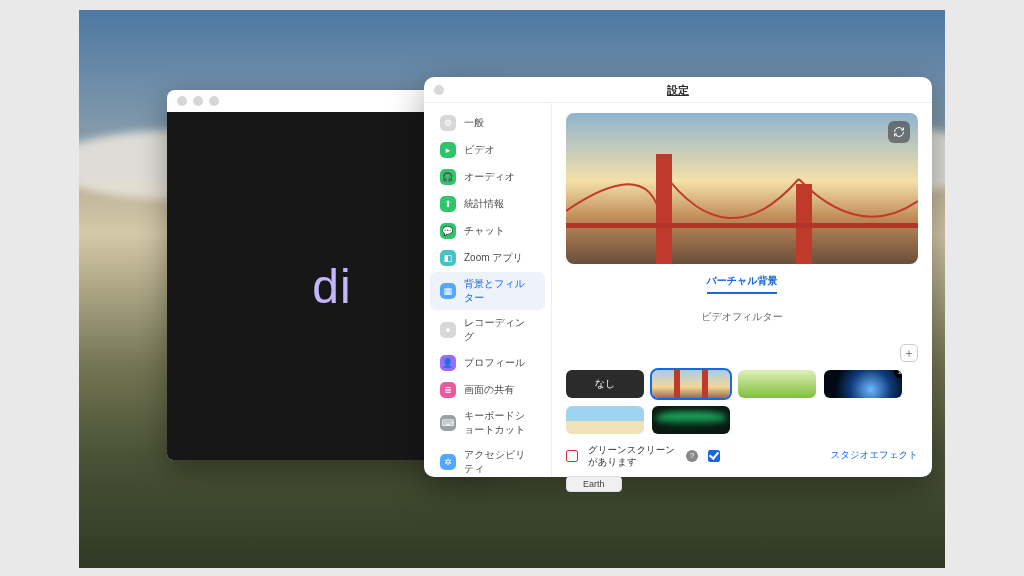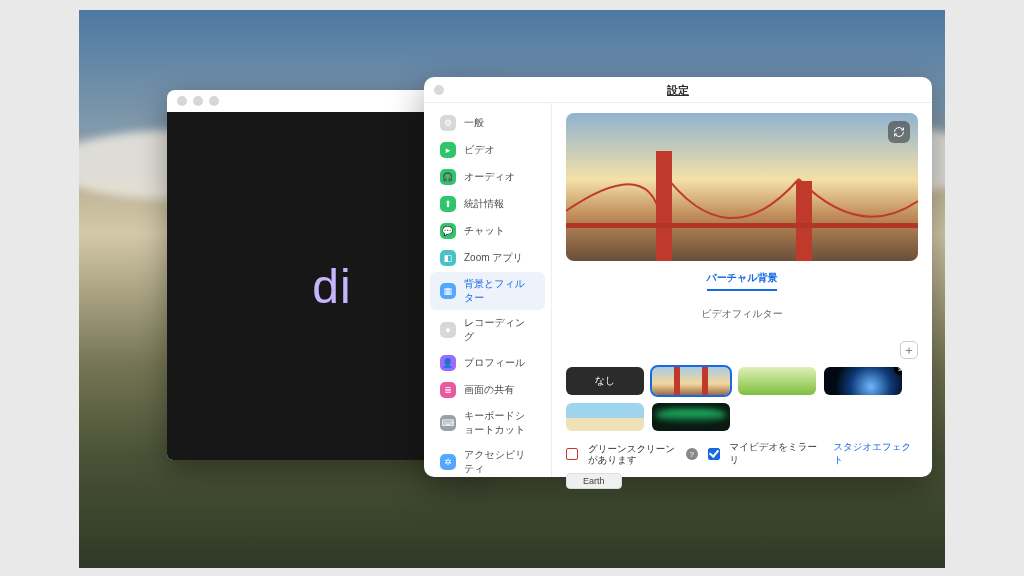--- a/index.html
+++ b/index.html
@@ -197,19 +197,18 @@
             <div class="thumb aurora"></div>
           </div>
           <div class="tooltip" style="top:100px">Earth</div>
         </div>
 
         <div class="footer">
           <div class="chk"></div>
           <span class="greenscreen-label">グリーンスクリーンがあります</span>
           <div class="help">?</div>
           <div class="chk on"></div>
-          <span>マイビデオをミラーリ</span>
           <span class="link">スタジオエフェクト</span>
         </div>
       </div>
     </div>
   </div>
 </div>
 
 </body></html>

